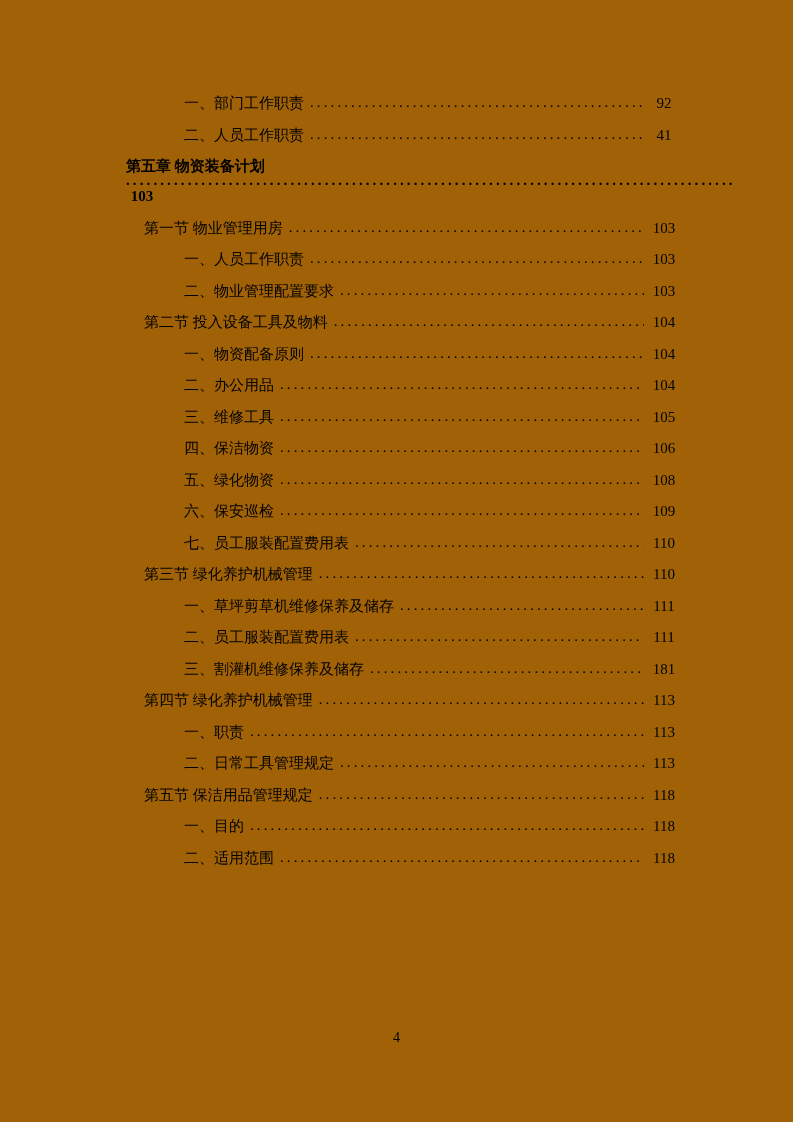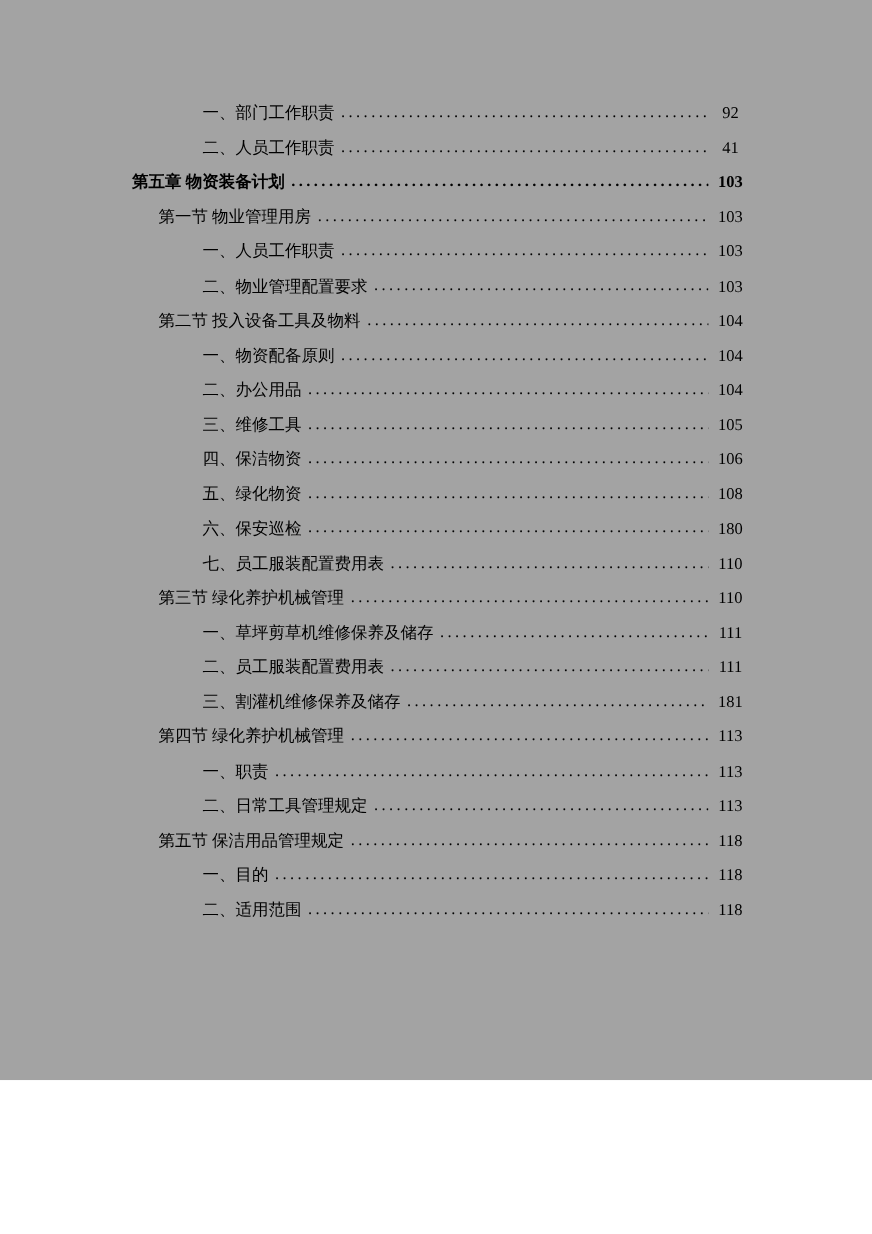--- a/index.html
+++ b/index.html
@@ -3,22 +3,22 @@
 <meta charset="utf-8">
 <style>
   html, body {
     margin: 0;
     padding: 0;
     background: #ffffff;
   }
   .page {
     position: relative;
     width: 793px;
-    height: 982px;
-    background: #a3a3a3;
+    height: 1122px;
+    background: #a16207;
     font-family: "Liberation Serif", "DejaVu Serif", serif;
     color: #000000;
     overflow: hidden;
   }
   .toc {
     position: absolute;
     left: 120px;
     top: 96px;
     width: 560px;
   }
@@ -44,21 +44,21 @@
     position: relative;
     top: -1px;
   }
   .toc-row .page-no {
     flex: 0 0 auto;
     text-align: center;
     width: 32px;
   }
 
   
-  .lvl-chapter { padding-left: 0px; font-weight: bold; }
+  .lvl-chapter { padding-left: 0px; font-weight: bold; flex-direction: column; }
   .lvl-chapter .page-no { font-weight: bold; }
   .lvl-section { padding-left: 24px; }
   .lvl-item    { padding-left: 64px; }
 
   .footer {
     position: absolute;
     left: 0;
     right: 0;
     top: 1030px;
     text-align: center;
@@ -127,21 +127,21 @@
         <span class="page-no">106</span>
       </div>
       <div class="toc-row lvl-item">
         <span class="label">五、绿化物资</span>
         <span class="dots">.........................................................................................</span>
         <span class="page-no">108</span>
       </div>
       <div class="toc-row lvl-item">
         <span class="label">六、保安巡检</span>
         <span class="dots">.........................................................................................</span>
-        <span class="page-no">180</span>
+        <span class="page-no">109</span>
       </div>
       <div class="toc-row lvl-item">
         <span class="label">七、员工服装配置费用表</span>
         <span class="dots">.........................................................................................</span>
         <span class="page-no">110</span>
       </div>
       <div class="toc-row lvl-section">
         <span class="label">第三节  绿化养护机械管理</span>
         <span class="dots">.........................................................................................</span>
         <span class="page-no">110</span>

